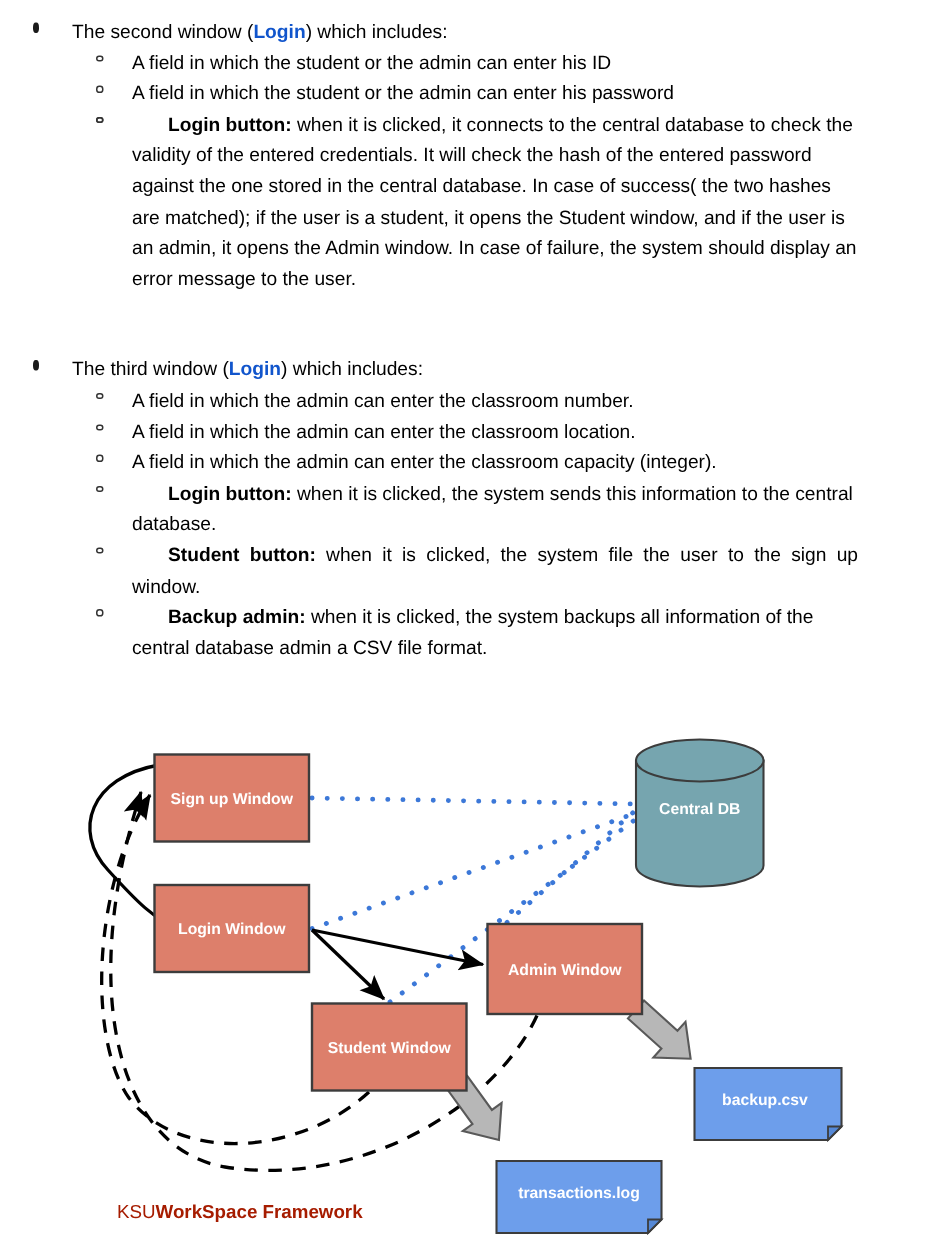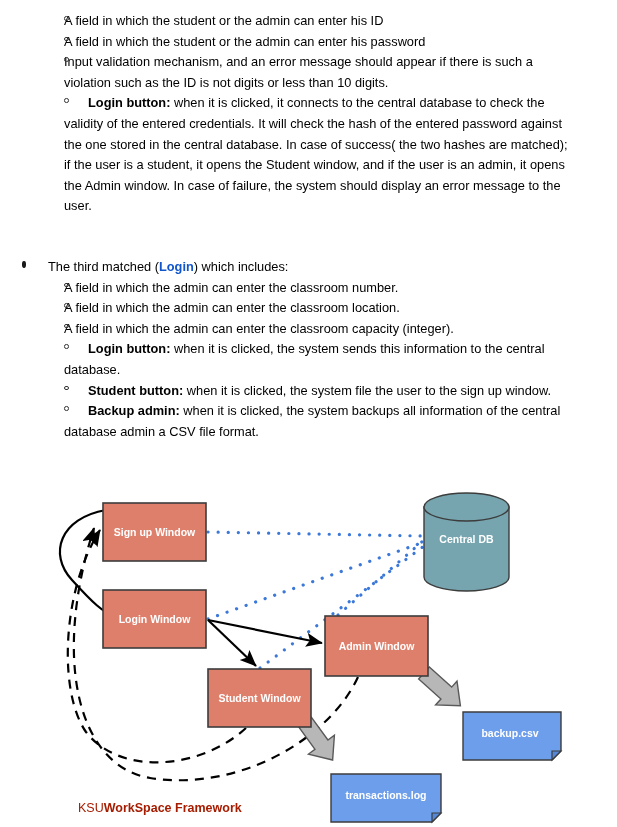--- a/index.html
+++ b/index.html
@@ -35,21 +35,21 @@
     border-radius: 45% 45% 45% 45%;
   }
 
   ul.l2 {
     list-style: none;
     margin: 0;
     padding: 0 0 0 0;
   }
   ul.l2 > li {
     position: relative;
-    padding-left: 64px;
+    padding-left: 88px;
     padding-right: 45px;
     font-size: 12.8px;
     line-height: 20.6px;
     margin: 0;
     text-align: left;
   }
   ul.l2 > li.just { text-align: justify; }
   ul.l2 > li > .bullet2 {
     position: absolute;
     left: 64px;
@@ -92,46 +92,49 @@
   }
 </style>
 </head>
 <body>
 
 <div class="doc">
 
   <div class="gap-sm"></div>
 
   <div>
+    <p class="l1">
+      <span class="bullet1"></span>
+      <span>The second window (</span><b class="blue">Login</b><span>) which includes:</span>
+    </p>
     <ul class="l2">
       <li>
         <span class="bullet2"></span>
         <span>A field in which the student or the admin can enter his ID</span>
       </li>
       <li>
         <span class="bullet2"></span>
         <span>A field in which the student or the admin can enter his password</span>
       </li>
       <li>
         <span class="bullet2"></span>
-        <span>Input validation mechanism, and an error message should appear if there is such a violation such as the ID is not digits or less than 10 digits.</span>
       </li>
       <li>
         <span class="bullet2"></span>
         <b class="bold">Login button:</b><span> when it is clicked, it connects to the central database to check the validity of the entered credentials. It will check the hash of the entered password against the one stored in the central database. In case of success( the two hashes are matched); if the user is a student, it opens the Student window, and if the user is an admin, it opens the Admin window. In case of failure, the system should display an error message to the user.</span>
       </li>
     </ul>
   </div>
 
   <div class="gap-lg"></div>
 
   <div>
     <p class="l1">
       <span class="bullet1"></span>
-      <span>The third matched (</span><b class="blue">Login</b><span>) which includes:</span>
+      <span>The third window (</span><b class="blue">Login</b><span>) which includes:</span>
     </p>
     <ul class="l2">
       <li>
         <span class="bullet2"></span>
         <span>A field in which the admin can enter the classroom number.</span>
       </li>
       <li>
         <span class="bullet2"></span>
         <span>A field in which the admin can enter the classroom location.</span>
       </li>

